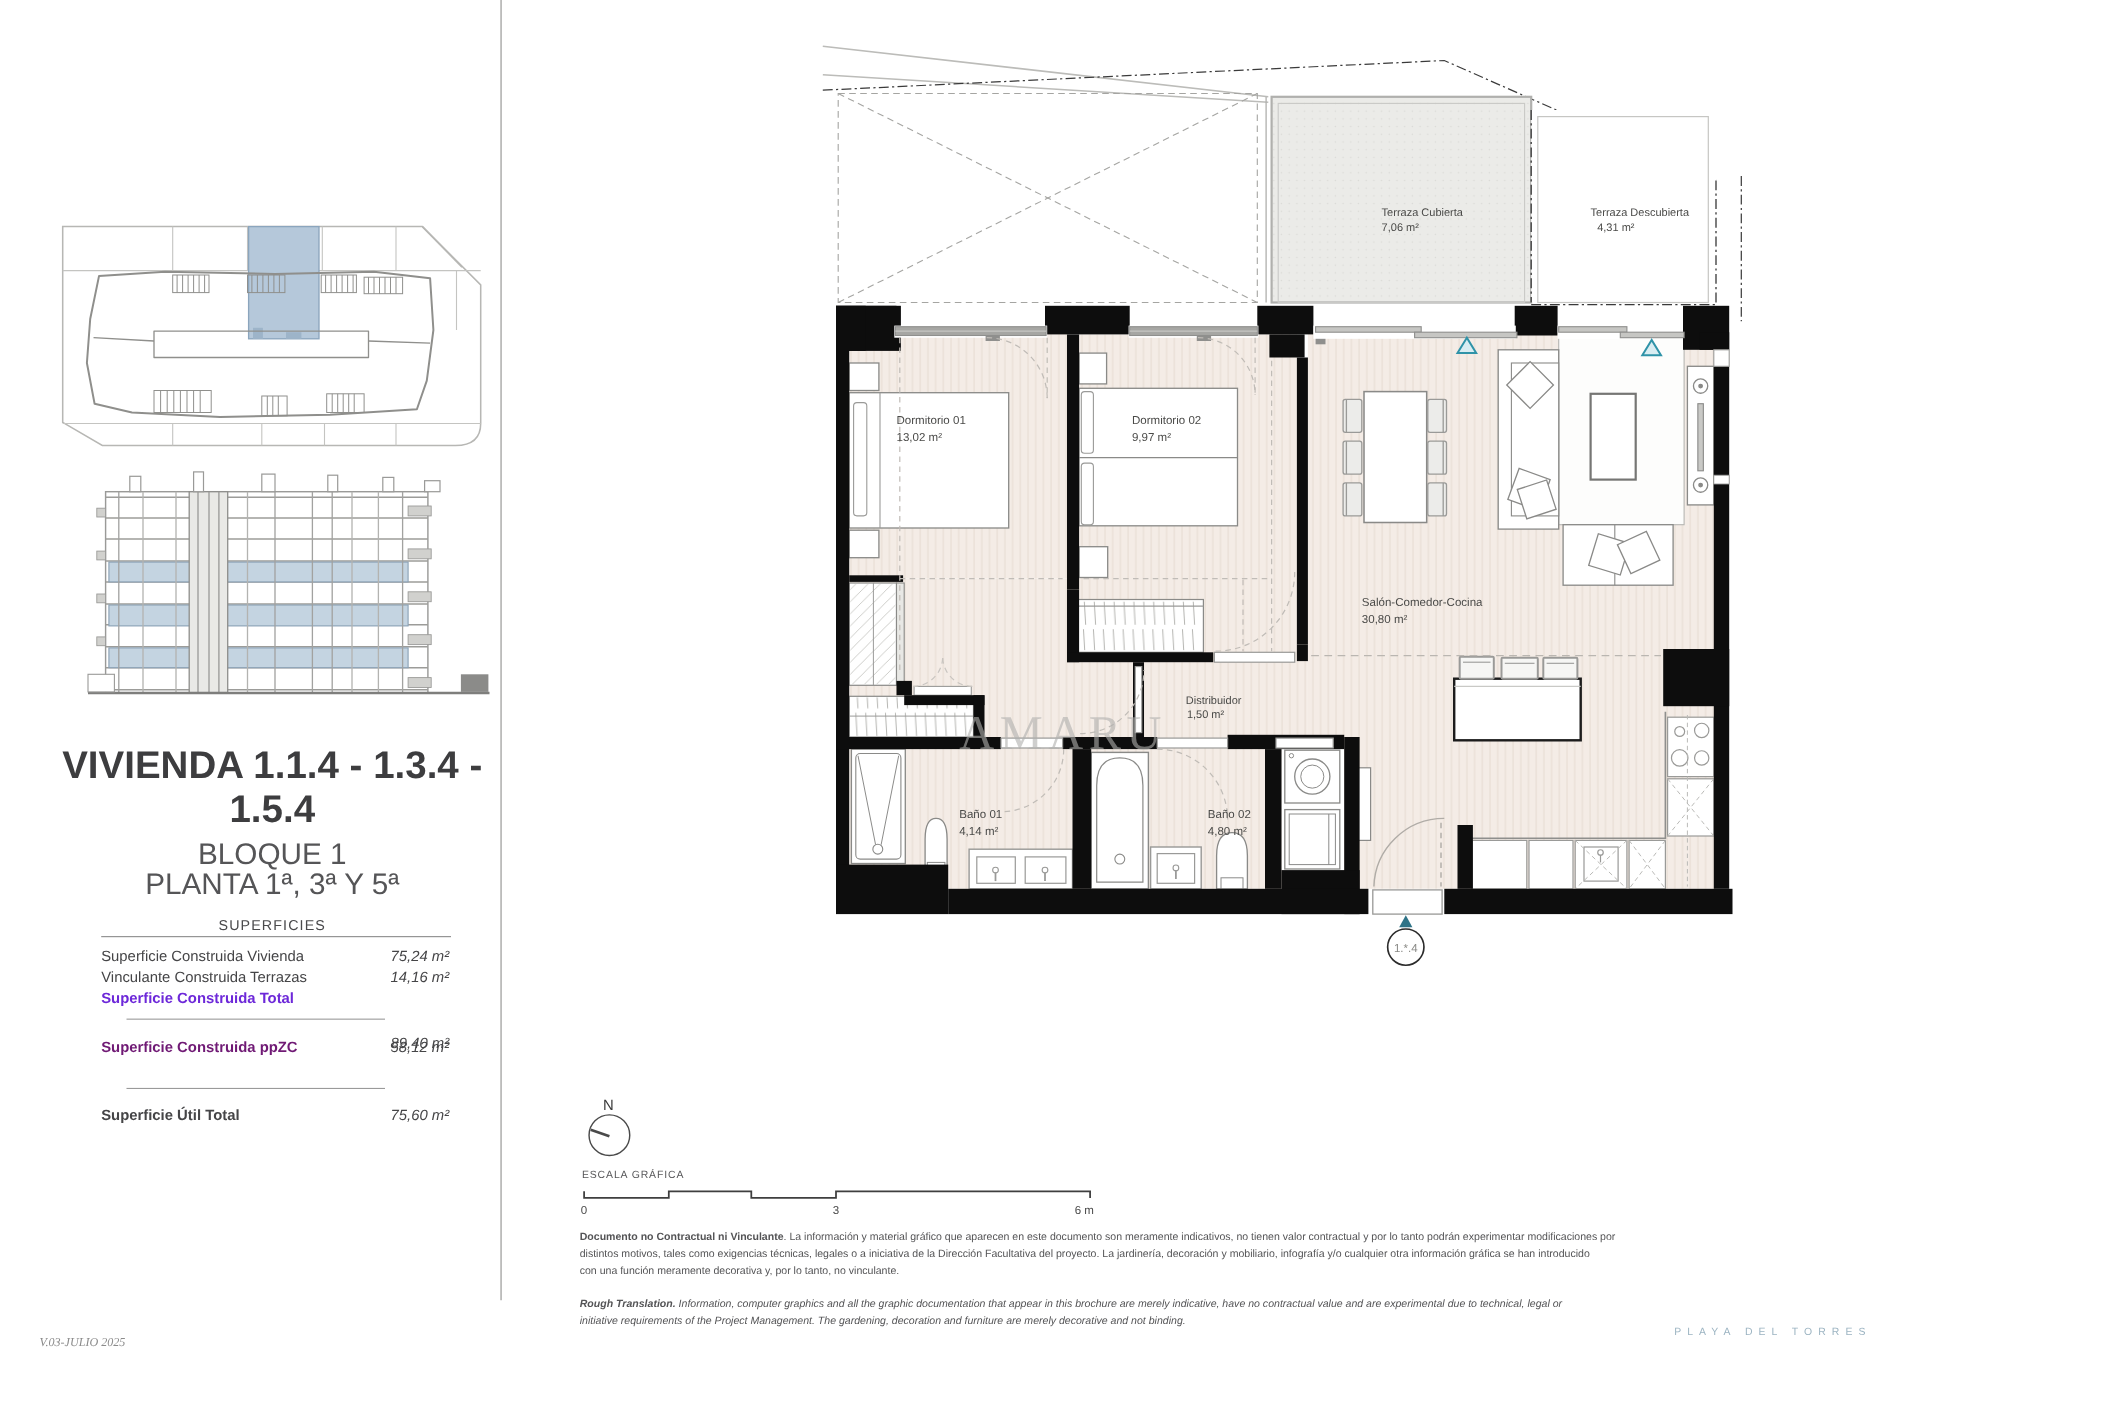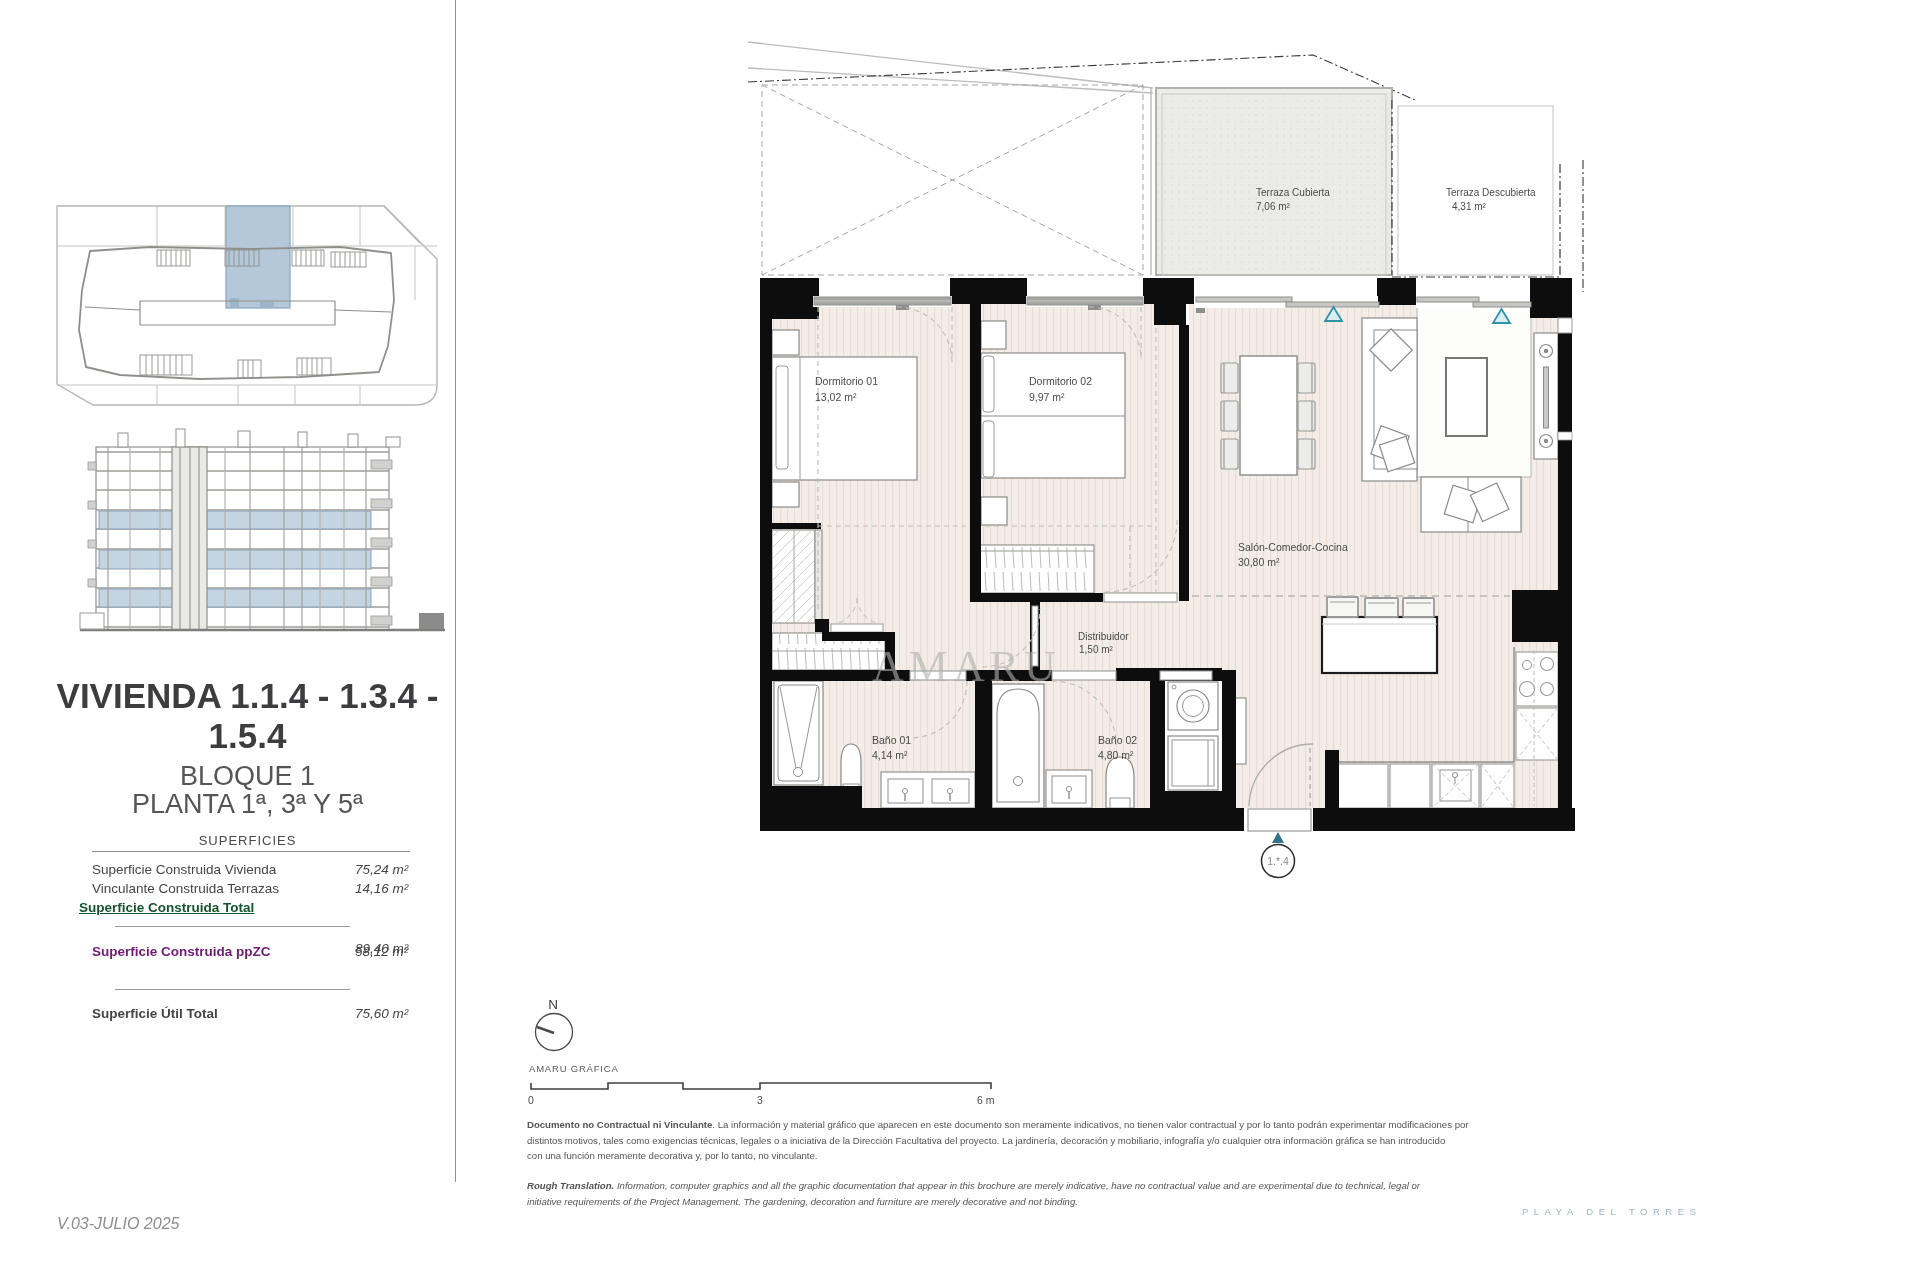--- a/index.html
+++ b/index.html
@@ -619,30 +619,30 @@
 
 <div class="abs" style="left:40px;top:763px;width:415px;text-align:center;font-size:27px;color:#555557;line-height:27.5px;">BLOQUE 1<br>PLANTA 1ª, 3ª Y 5ª</div>
 
 <div class="abs" style="left:40px;top:833px;width:415px;text-align:center;font-size:13px;letter-spacing:1px;color:#4a4a4c;">SUPERFICIES</div>
 <div class="abs" style="left:92px;top:851px;width:318px;height:1px;background:#8a8a8a;"></div>
 
 <div class="abs" style="left:92px;top:862px;font-size:13.5px;color:#454547;">Superficie Construida Vivienda</div>
 <div class="abs" style="left:355px;top:862px;font-size:13.5px;color:#454547;font-style:italic;">75,24 m²</div>
 <div class="abs" style="left:92px;top:881px;font-size:13.5px;color:#454547;">Vinculante Construida Terrazas</div>
 <div class="abs" style="left:355px;top:881px;font-size:13.5px;color:#454547;font-style:italic;">14,16 m²</div>
-<div class="abs" style="left:79px;top:900px;font-size:13.5px;color:#14532d;font-weight:bold;text-decoration:underline;">Superficie Construida Total</div>
+<div class="abs" style="left:92px;top:900px;font-size:13.5px;color:#6d28d9;font-weight:bold;">Superficie Construida Total</div>
 <div class="abs" style="left:355px;top:941px;font-size:13.5px;color:#454547;font-style:italic;">89,40 m²</div>
 <div class="abs" style="left:115px;top:926px;width:235px;height:1px;background:#9a9a9a;"></div>
 <div class="abs" style="left:92px;top:944px;font-size:13.5px;color:#701a75;font-weight:bold;">Superficie Construida ppZC</div>
 <div class="abs" style="left:355px;top:944px;font-size:13.5px;color:#454547;font-style:italic;">58,12 m²</div>
 <div class="abs" style="left:115px;top:989px;width:235px;height:1px;background:#9a9a9a;"></div>
 <div class="abs" style="left:92px;top:1006px;font-size:13.5px;color:#454547;font-weight:bold;">Superficie Útil Total</div>
 <div class="abs" style="left:355px;top:1006px;font-size:13.5px;color:#454547;font-style:italic;">75,60 m²</div>
 
-<div class="abs" style="left:57px;top:1215px;font-size:16px;font-style:italic;color:#8c8c8c;">V.03-JULIO 2025</div>
-
-<div class="abs" style="left:529px;top:1063px;font-size:9.5px;letter-spacing:0.8px;color:#58585a;">AMARU GRÁFICA</div>
+<div class="abs" style="left:36px;top:1215px;font-size:11px;font-style:italic;color:#8c8c8c;font-family:Liberation Serif, serif;">V.03-JULIO 2025</div>
+
+<div class="abs" style="left:529px;top:1063px;font-size:9.5px;letter-spacing:0.8px;color:#58585a;">ESCALA GRÁFICA</div>
 
 <div class="abs" style="left:527px;top:1117px;font-size:9.6px;line-height:15.6px;color:#545456;white-space:nowrap;"><b>Documento no Contractual ni Vinculante</b>. La información y material gráfico que aparecen en este documento son meramente indicativos, no tienen valor contractual y por lo tanto podrán experimentar modificaciones por<br>distintos motivos, tales como exigencias técnicas, legales o a iniciativa de la Dirección Facultativa del proyecto. La jardinería, decoración y mobiliario, infografía y/o cualquier otra información gráfica se han introducido<br>con una función meramente decorativa y, por lo tanto, no vinculante.</div>
 
 <div class="abs" style="left:527px;top:1178px;font-size:9.6px;line-height:15.6px;color:#545456;font-style:italic;white-space:nowrap;"><b>Rough Translation.</b> Information, computer graphics and all the graphic documentation that appear in this brochure are merely indicative, have no contractual value and are experimental due to technical, legal or<br>initiative requirements of the Project Management. The gardening, decoration and furniture are merely decorative and not binding.</div>
 
 <div class="abs" style="left:1522px;top:1206px;font-size:9.5px;letter-spacing:5.5px;color:#9cb4c2;">PLAYA DEL TORRES</div>
 
 </body></html>

